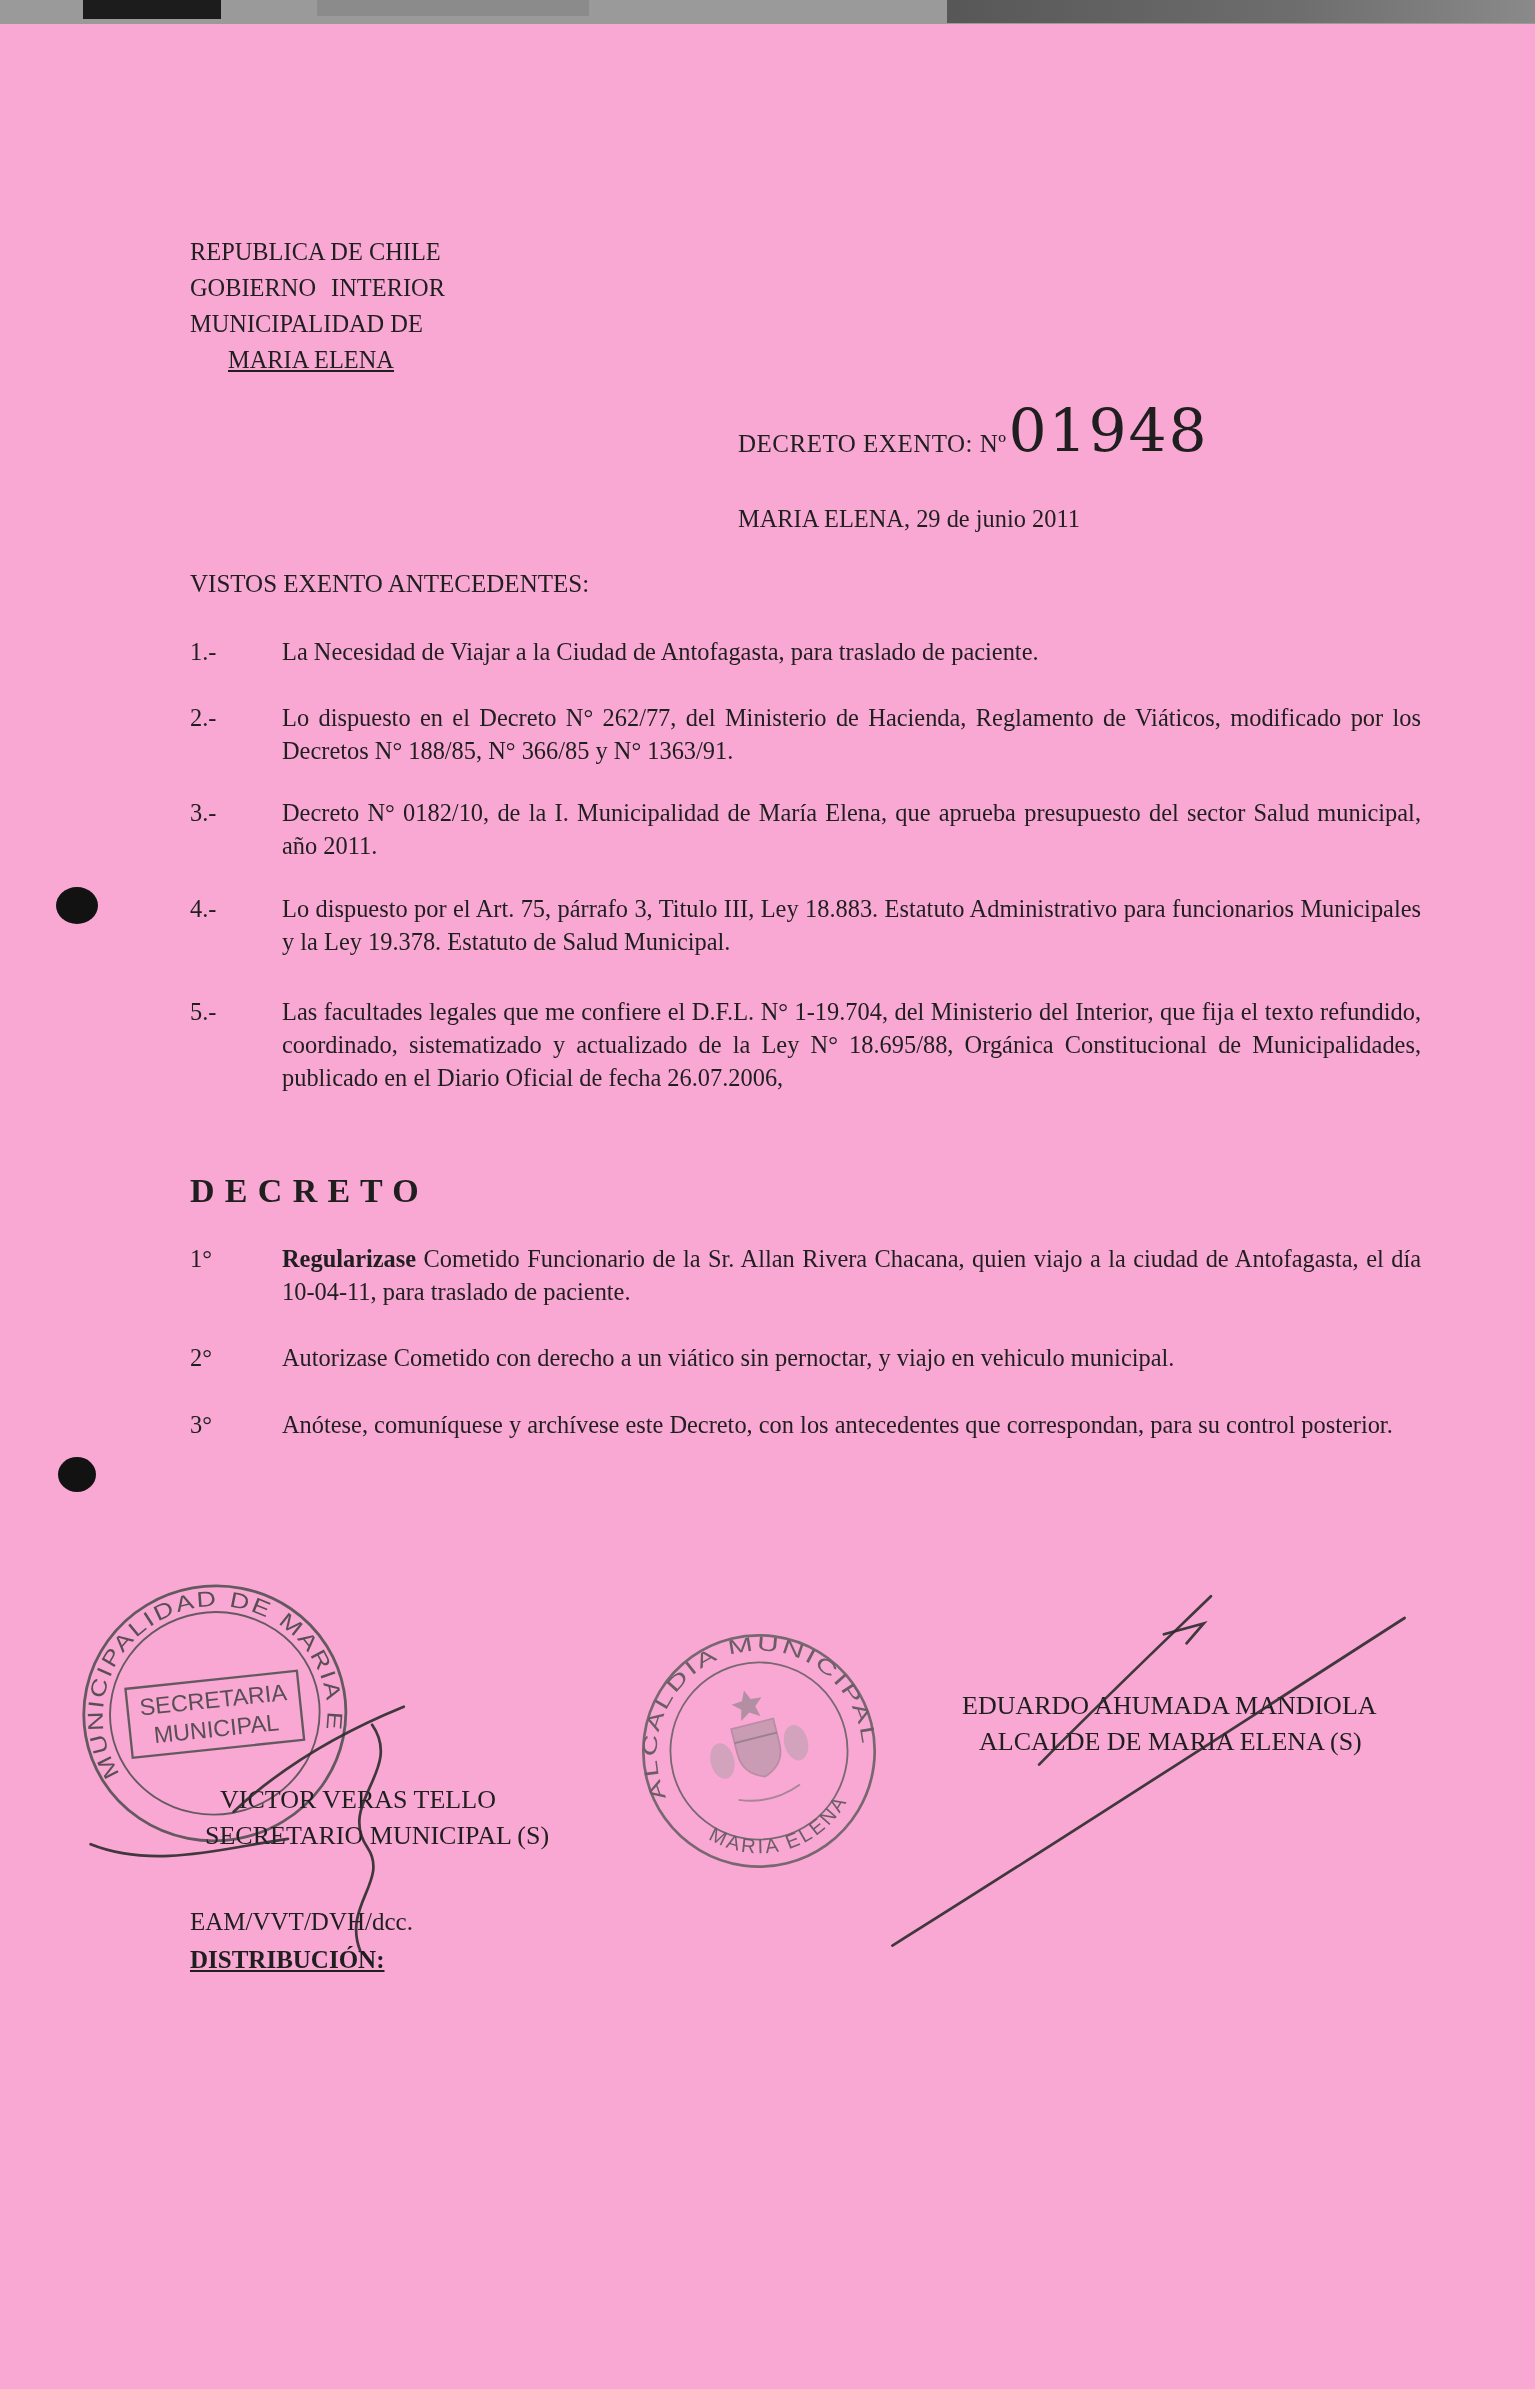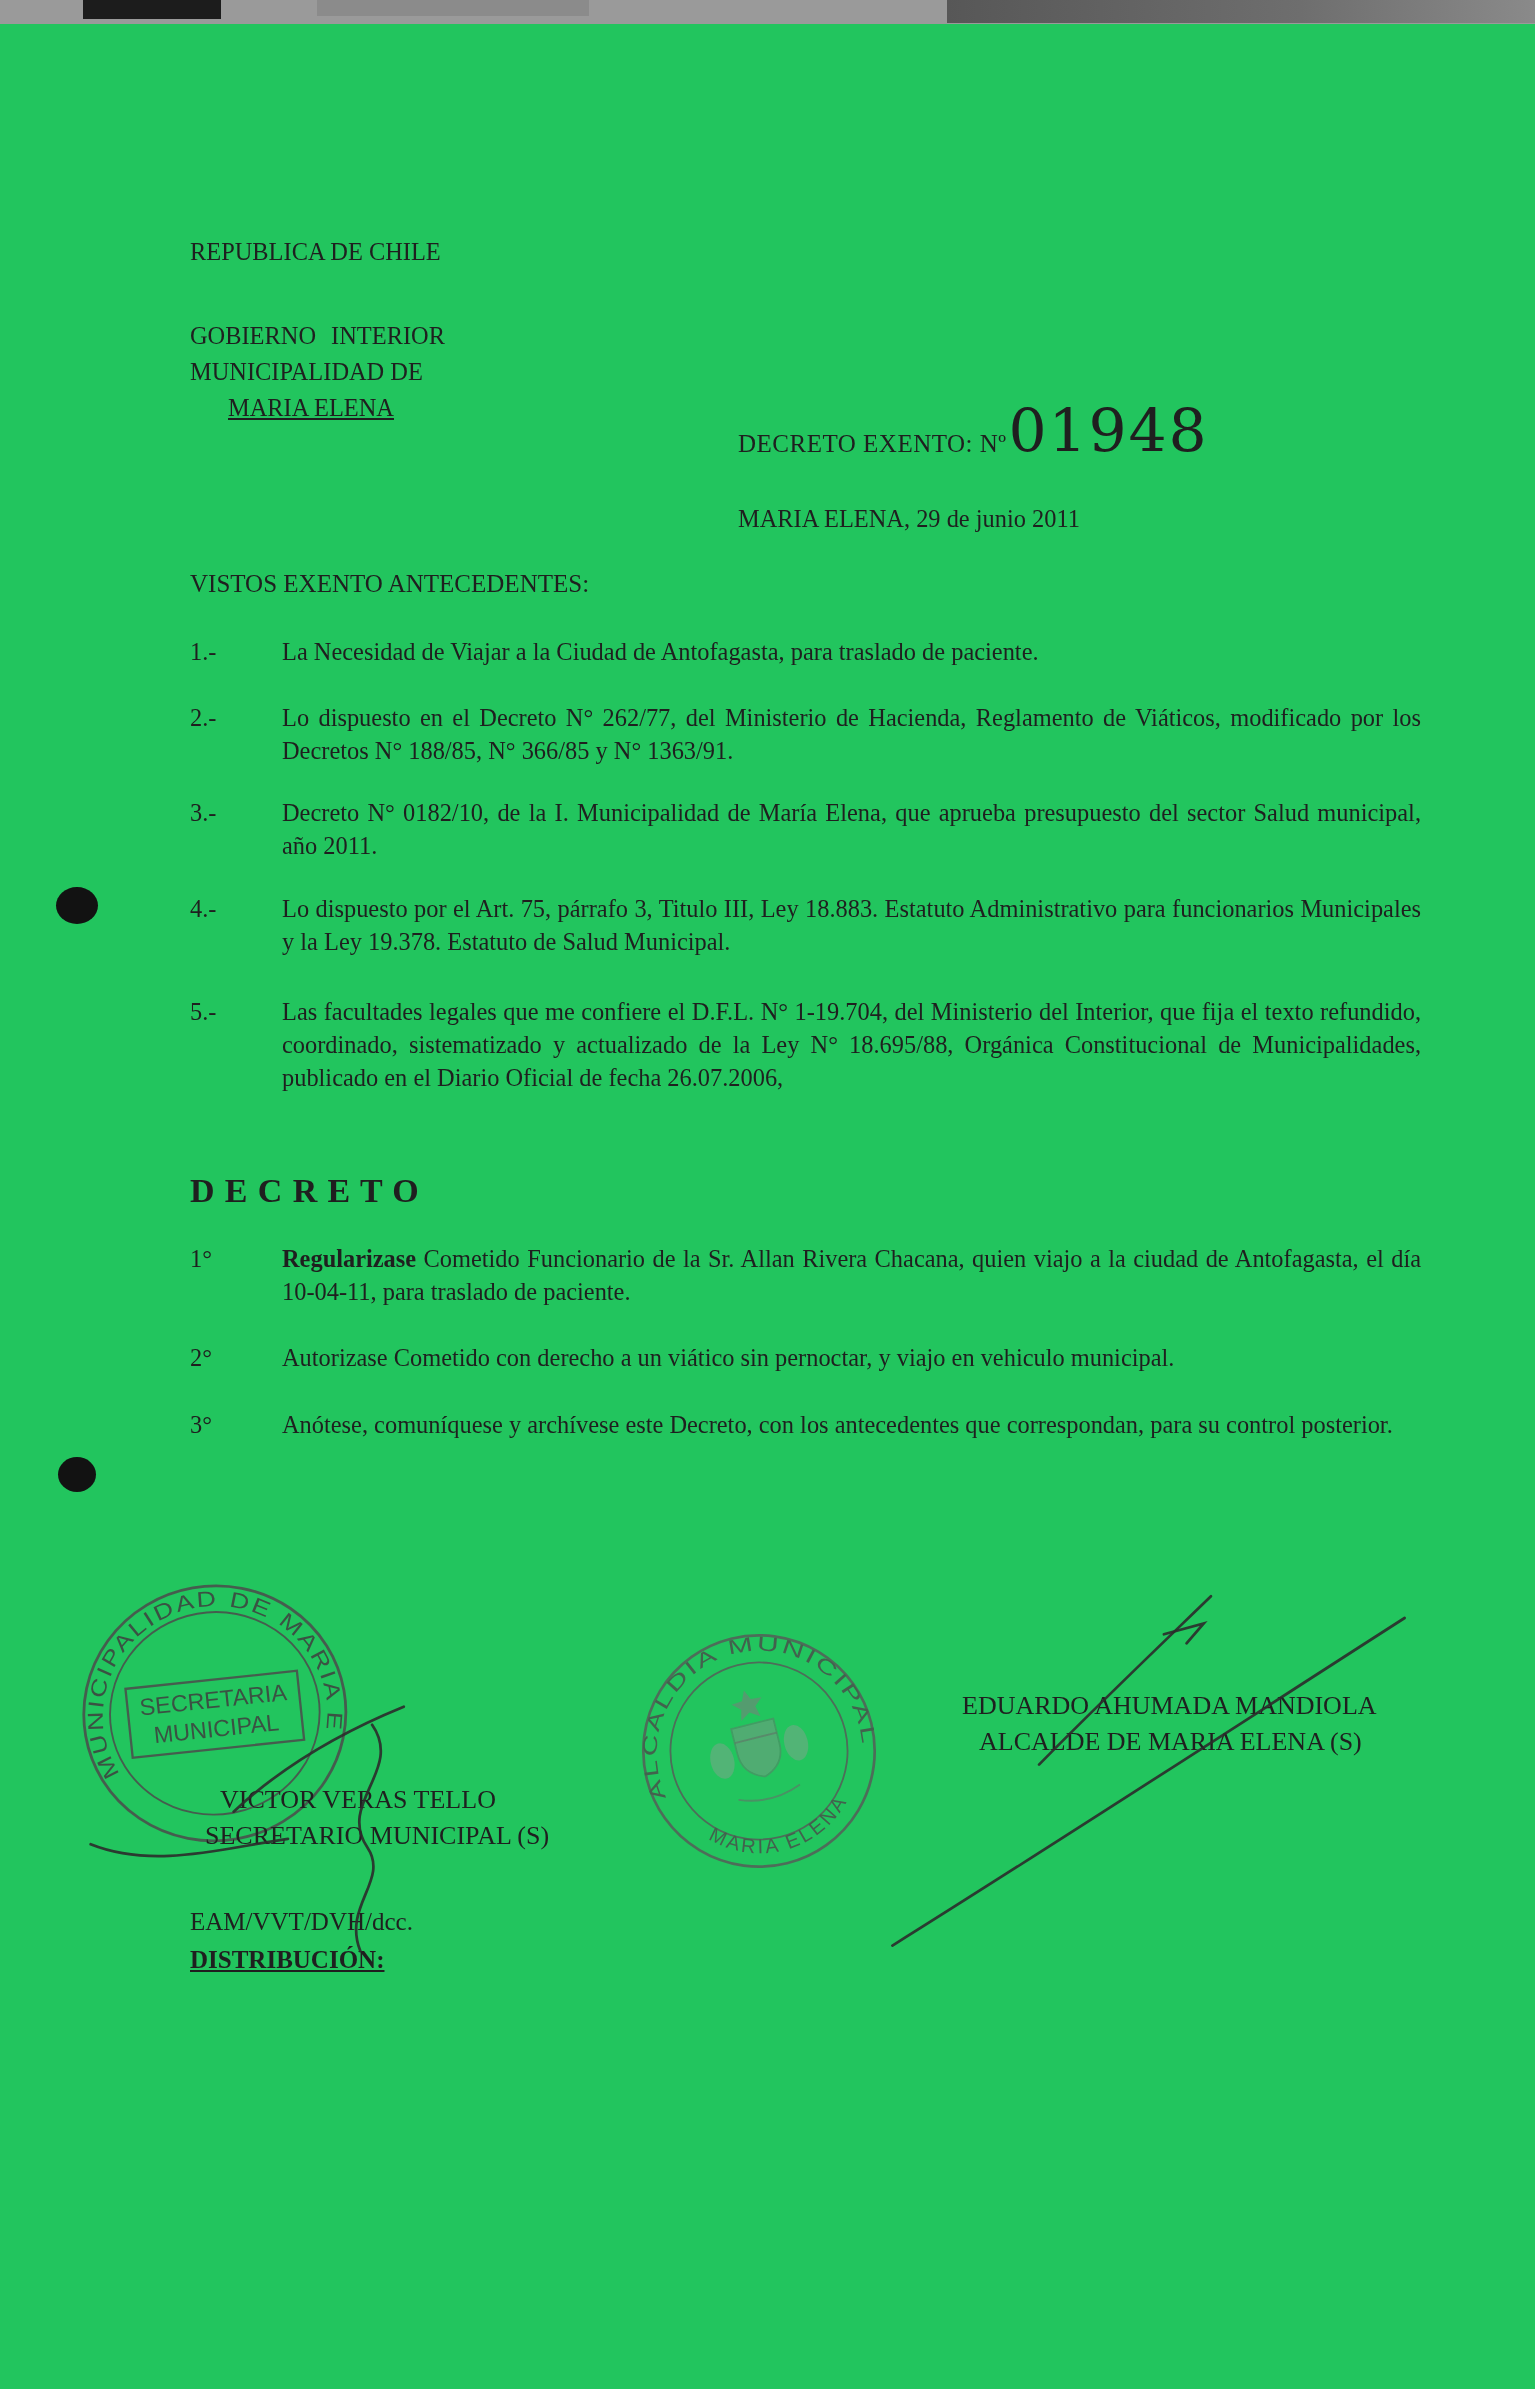--- a/index.html
+++ b/index.html
@@ -1,40 +1,40 @@
 <!DOCTYPE html>
 <html style="font-size:14.5px"><head>
 <meta charset="utf-8">
 <style>
   * { margin:0; padding:0; box-sizing:border-box; }
   html,body { background:#d9d9d9; }
   .page {
     position:relative;
     width:1536px; height:2389px;
     margin:0 auto;
-    background:#22c55e;
+    background:#f9a8d4;
     font-family:"Liberation Serif", serif;
     color:#1f1f1f;
     overflow:hidden;
   }
 
   
   .scan-band { position:absolute; top:0; left:0; width:1536px; height:23.5px; background:#9a9a9a; }
   .scan-dark-left  { position:absolute; top:0; left:83px;  width:138px; height:19px; background:#1c1c1c; }
   .scan-dark-mid   { position:absolute; top:0; left:317px; width:272px; height:16.3px; background:#8b8b8b; }
   .scan-dark-right { position:absolute; top:0; left:947px; width:589px; height:22.6px;
                      background:linear-gradient(90deg,#575757,#6e6e6e 60%,#8a8a8a); }
 
   
   .punch-dot { position:absolute; background:#121212; border-radius:50%; }
   .dot1 { left:56px;  top:887px;  width:42px; height:37px; }
   .dot2 { left:58px;  top:1457px; width:38px; height:35px; }
 
   .letterhead { position:absolute; left:190px; top:234px; font-size:24.4px; line-height:36px; }
-  .letterhead .ws { word-spacing:9px;margin-top:48px; }
+  .letterhead .ws { word-spacing:9px; }
   .lh-underline { text-decoration:underline; margin-left:38px; }
 
   .decreto-row { position:absolute; left:738px; top:396px; display:flex; align-items:baseline; }
   .dec-label  { font-size:25px; letter-spacing:0.5px; }
   .dec-number { font-size:60px; margin-left:2px; letter-spacing:1.8px; font-family:"DejaVu Serif", serif; }
 
   .place-date { position:absolute; left:738px; top:505px; font-size:24.4px; }
 
   .vistos-title { position:absolute; left:190px; top:570px; font-size:25px; }
 

